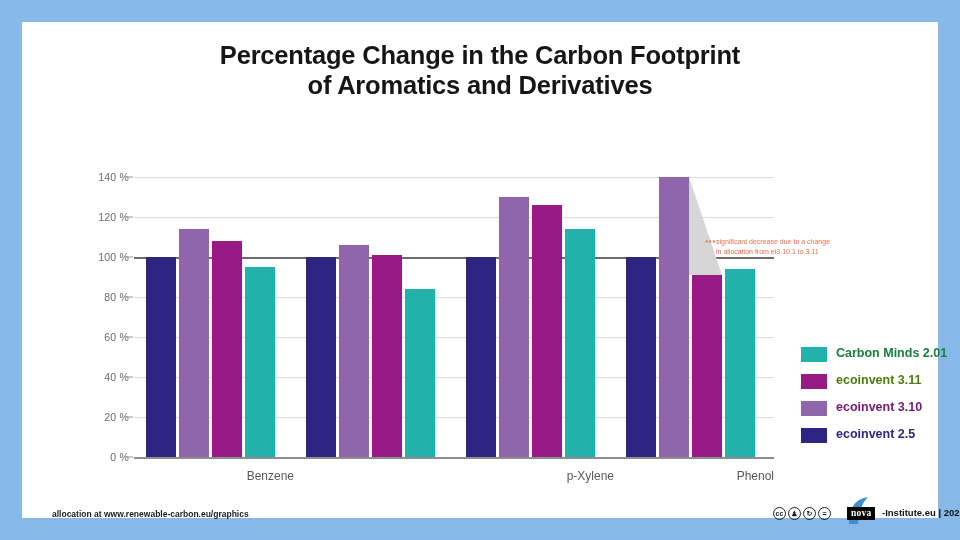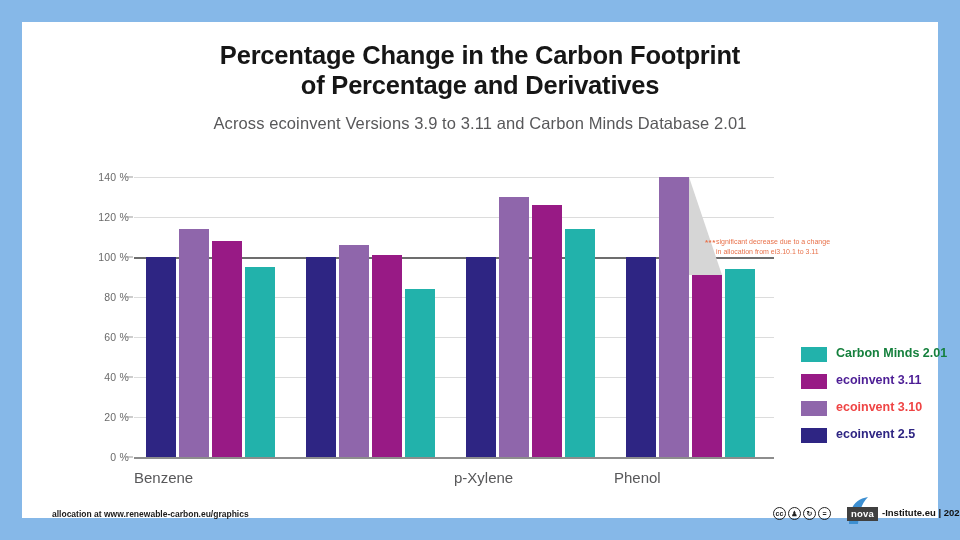--- a/index.html
+++ b/index.html
@@ -59,22 +59,22 @@
     position:absolute;width:8px;height:1px;background:#9a9a9a;
     transform:translateY(-50%);
   }
   .bar{
     position:absolute;bottom:0;
     border-radius:0;
   }
   .cat-label{
     position:absolute;
     top:292px;
-    text-align:left;
-    font-size:15px;color:#58585a;
+    text-align:right;
+    font-size:12px;color:#58585a;
     white-space:nowrap;
   }
 
   .wedge{position:absolute;}
 
   
   .annot{
     position:absolute;
     left:694px;top:215px;
     width:160px;
@@ -113,43 +113,43 @@
     width:11px;height:11px;border-radius:50%;
     border:1.2px solid #222;
     display:flex;align-items:center;justify-content:center;
     font-size:7px;color:#222;font-weight:bold;
     line-height:1;
   }
   .nova-logo{position:relative;width:76px;height:22px;}
   .nova-swoosh{position:absolute;left:6px;top:-6px;}
   .nova-box{
     position:absolute;left:11px;top:5px;
-    background:#404040;color:#fff;
+    background:#000000;color:#fff;
     font-size:9.5px;font-weight:bold;
     padding:1px 4px 1.5px 4px;
     letter-spacing:0.2px;
+    font-family:Liberation Serif, serif;
   }
   .nova-text{
     position:absolute;left:46px;top:5px;
     font-size:9.5px;font-weight:bold;color:#111;
     white-space:nowrap;
   }
 </style>
 </head>
 <body>
 
 <div class="frame">
   <div class="canvas">
 
     <div class="title">
       <span>Percentage Change in the Carbon Footprint</span>
-      <span>of Percentage and Derivatives</span>
-    </div>
-
-    <div class="subtitle">Across ecoinvent Versions 3.9 to 3.11 and Carbon Minds Database 2.01</div>
+      <span>of Aromatics and Derivatives</span>
+    </div>
+
 
     <div class="plot">
       <div class="plot-inner" id="grid-layer">
           <div class="gridline base" style="top: 280px;"></div>
           <div class="gridline" style="top: 240px;"></div>
           <div class="gridline" style="top: 200px;"></div>
           <div class="gridline" style="top: 160px;"></div>
           <div class="gridline" style="top: 120px;"></div>
           <div class="gridline hundred" style="top: 80px;"></div>
           <div class="gridline" style="top: 40px;"></div>
@@ -207,25 +207,25 @@
       <div>in allocation from ei3.10.1 to 3.11</div>
     </div>
 
     <div class="legend" id="legend">
         <div class="legend-row">
           <div class="legend-swatch" style="background: rgb(34, 178, 171);"></div>
           <div class="legend-label" style="color: #15803d;">Carbon Minds 2.01</div>
         </div>
         <div class="legend-row">
           <div class="legend-swatch" style="background: rgb(152, 26, 133);"></div>
-          <div class="legend-label" style="color: #4c1d95;">ecoinvent 3.11</div>
+          <div class="legend-label" style="color: #4d7c0f;">ecoinvent 3.11</div>
         </div>
         <div class="legend-row">
           <div class="legend-swatch" style="background: rgb(143, 102, 171);"></div>
-          <div class="legend-label" style="color: #ef4444;">ecoinvent 3.10</div>
+          <div class="legend-label" style="color: #701a75;">ecoinvent 3.10</div>
         </div>
         <div class="legend-row">
           <div class="legend-swatch" style="background: rgb(46, 37, 131);"></div>
           <div class="legend-label" style="color: rgb(46, 37, 131);">ecoinvent 2.5</div>
         </div>
       </div>
 
     <div class="footer-left">allocation at www.renewable-carbon.eu/graphics</div>
 
     <div class="footer-right">

